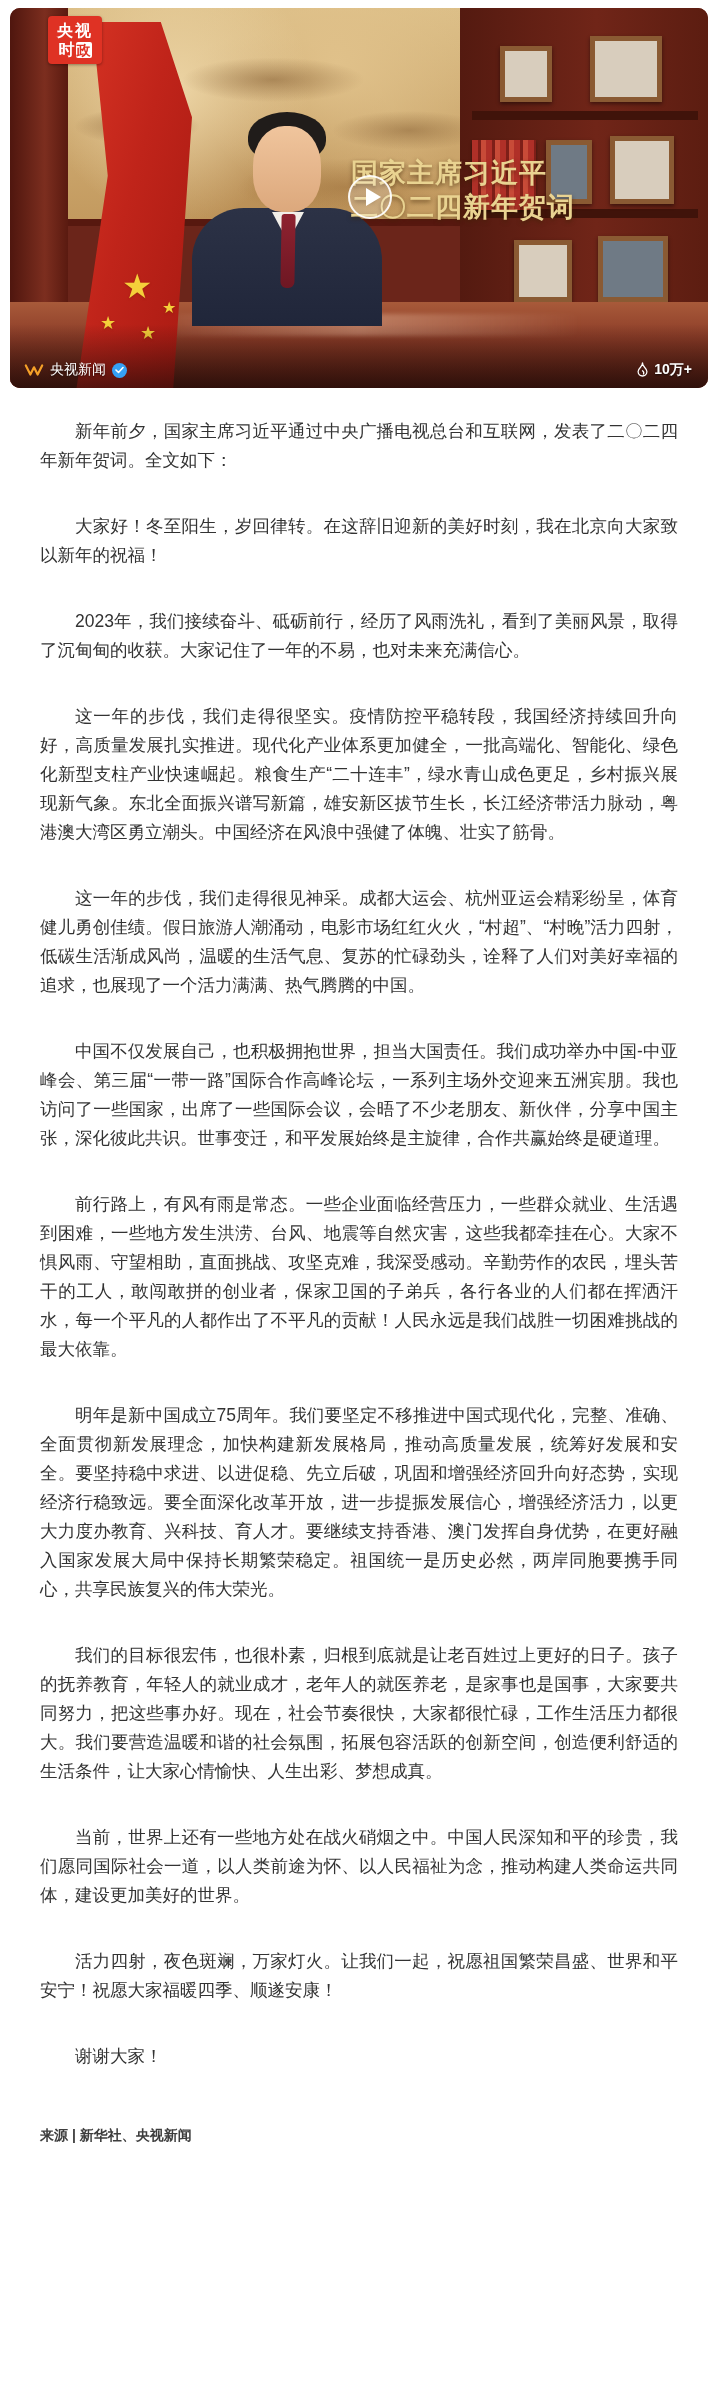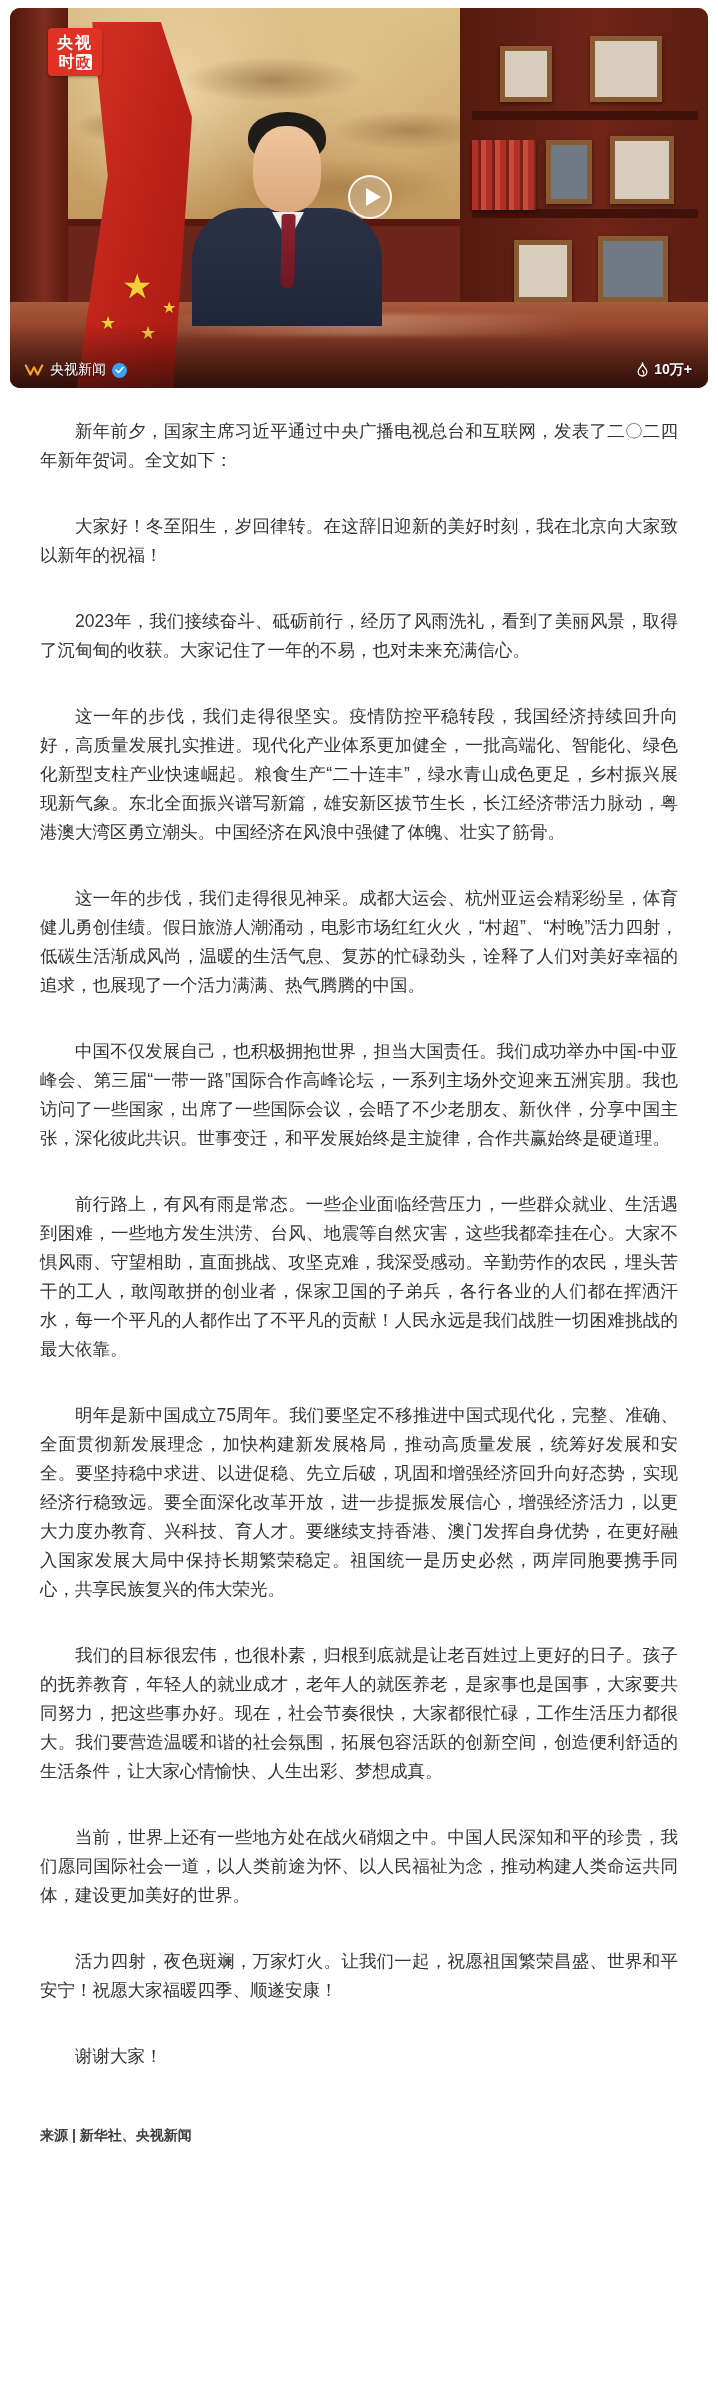--- a/index.html
+++ b/index.html
@@ -61,21 +61,21 @@
     background:linear-gradient(180deg,#f0c59d,#dca87c); border-radius:46% 46% 42% 42%; }
   .p-body { position:absolute; left:0; top:96px; width:190px; height:118px;
     background:linear-gradient(180deg,#2c3246,#20263a); border-radius:52px 52px 0 0; }
   .p-shirt { position:absolute; left:80px; top:100px; width:0; height:0;
     border-left:16px solid transparent; border-right:16px solid transparent;
     border-top:30px solid #f2efe9; }
   .p-tie { position:absolute; left:89px; top:102px; width:14px; height:74px;
     background:linear-gradient(180deg,#8e2230,#6e1723); border-radius:3px 3px 6px 6px;
     transform:rotate(1deg); }
   
-  .v-badge { position:absolute; left:38px; top:20px; width:54px; height:48px;
+  .v-badge { position:absolute; left:38px; top:8px; width:54px; height:48px;
     background:#df3224; border-radius:4px; display:flex; flex-direction:column;
     align-items:center; justify-content:center; gap:1px; padding:2px 0;
     box-shadow:0 1px 3px rgba(0,0,0,.35); }
   .badge-top { color:#fff; font-size:16px; font-weight:700; line-height:18px; letter-spacing:2px; }
   .badge-bottom { display:flex; align-items:center; gap:1px; }
   .badge-shi { color:#fff; font-size:16px; font-weight:700; line-height:18px; }
   .badge-zheng { color:#df3224; background:#fff; font-size:14px; font-weight:700;
     line-height:16px; padding:0 1px; border-radius:2px; }
   
   .v-title { position:absolute; left:341px; top:148px; z-index:4;
@@ -147,20 +147,24 @@
     </div>
 
     <div class="v-badge">
       <span class="badge-top">央视</span>
       <span class="badge-bottom">
         <span class="badge-shi">时</span>
         <span class="badge-zheng">政</span>
       </span>
     </div>
 
+    <div class="v-title">
+      <div>国家主席习近平</div>
+      <div>二〇二四新年贺词</div>
+    </div>
 
     <div class="play-btn"></div>
 
     <div class="v-bar">
       <div class="account">
         <svg width="20" height="16" viewBox="0 0 22 16">
           <path d="M2 3 L7 13 L11 5 L15 13 L20 3" fill="none" stroke="#f5a028" stroke-width="2.4" stroke-linecap="round" stroke-linejoin="round"></path>
         </svg>
         <span class="acct-name">央视新闻</span>
         <span class="verified">

